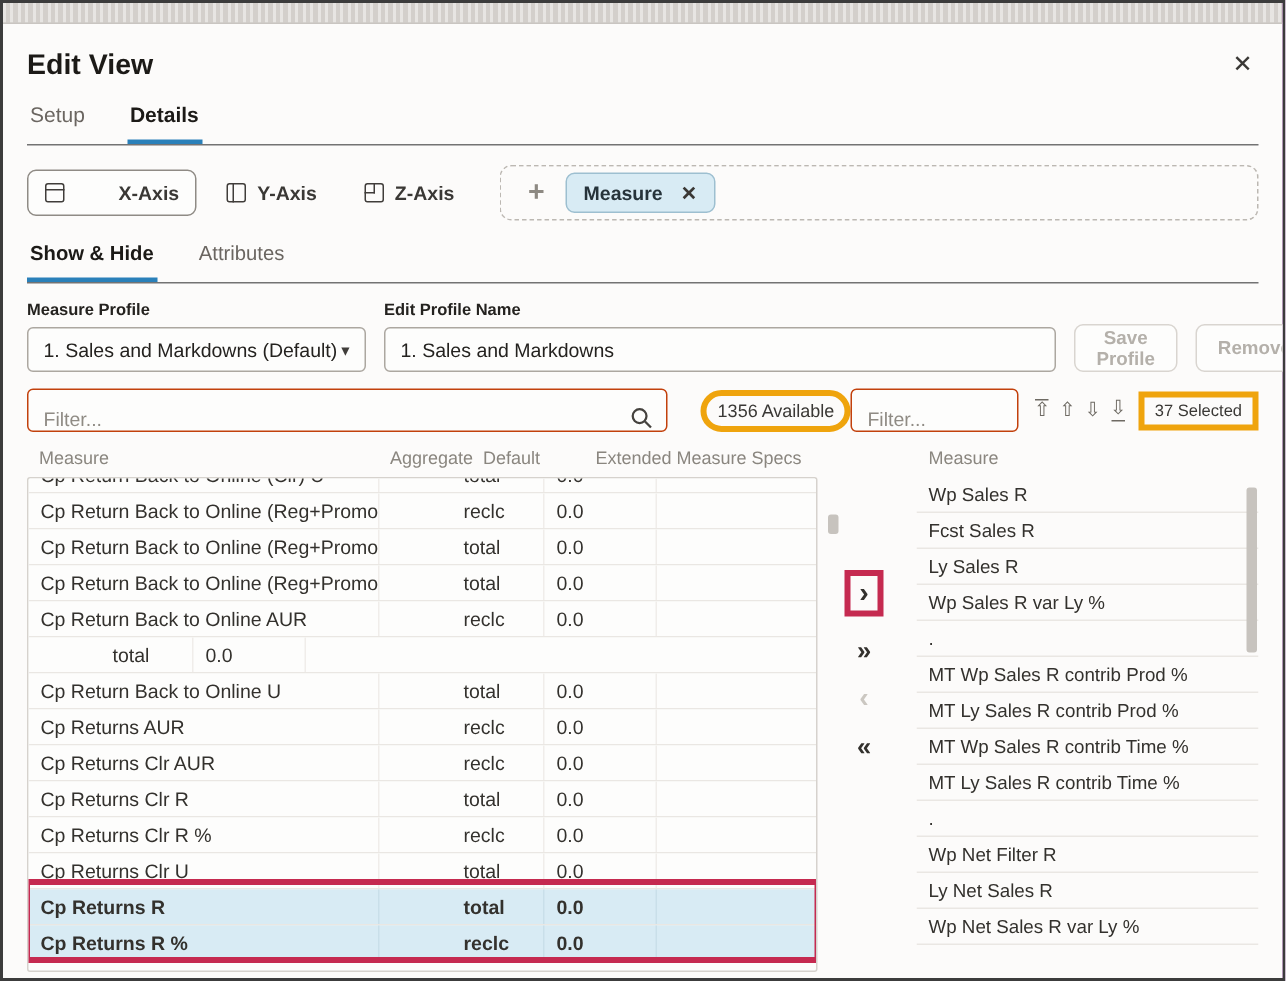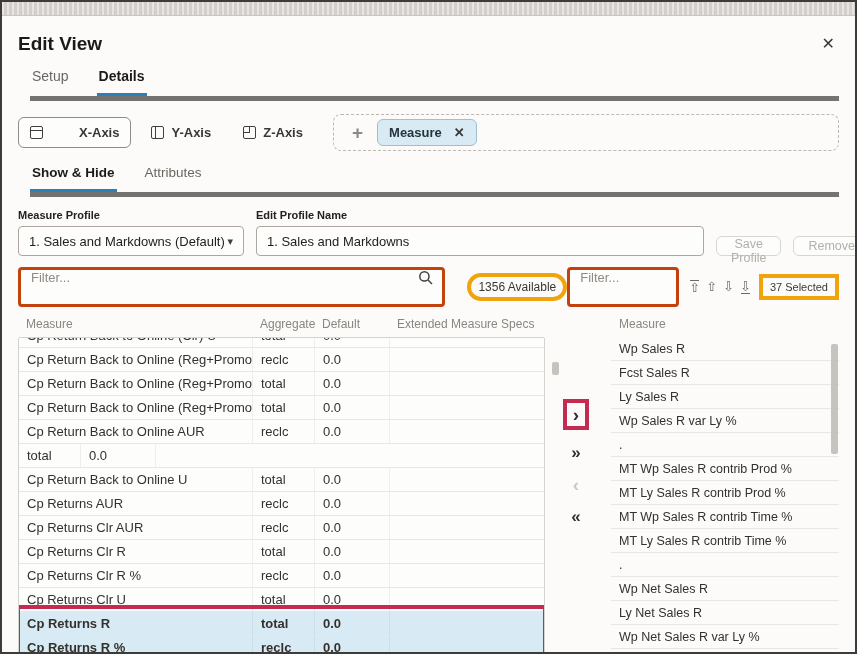--- a/index.html
+++ b/index.html
@@ -23,21 +23,21 @@
     border-bottom:1px solid #c9c5c1;
   }
   .dialog { flex:1; display:flex; flex-direction:column; padding:0 16px; background:#fcfbfa; }
 
   
   .dlg-header { display:flex; align-items:center; justify-content:space-between; padding-top:16px; }
   .dlg-title { font-size:19px; font-weight:bold; color:#1c1a17; }
   .close-btn { background:none; border:none; font-size:16px; color:#3a3835; cursor:pointer; line-height:1; padding:4px; }
 
   
-  .tabs { display:flex; gap:26px; margin-top:12px; border-bottom:5px solid #737373;margin-left:12px; }
+  .tabs { display:flex; gap:26px; margin-top:12px; border-bottom:1px solid #737373; }
   .tab { font-size:14px; color:#6b6661; padding:0 2px 9px 2px; cursor:pointer; border-bottom:3px solid transparent; }
   .tab.active { color:#1c1a17; font-weight:bold; border-bottom:3px solid #2a80b9; }
   .tabs.sub { margin-top:14px; }
   .tabs.sub .tab { font-size:13.5px; }
 
   
   .axis-row { display:flex; align-items:center; margin-top:13px; }
   .axis-btn { display:flex; align-items:center; gap:7px; background:none; border:1px solid transparent;
     font-family:inherit; font-size:13px; font-weight:bold; color:#3a3835; padding:7px 11px; border-radius:6px; cursor:pointer; }
   .axis-btn.selected { border-color:#8f8b85; background:#fdfdfc;gap:36px; }
@@ -55,26 +55,26 @@
   
   .profile-row { display:flex; align-items:flex-end; gap:12px; margin-top:12px; }
   .field { display:flex; flex-direction:column; gap:5px; }
   .field-label { font-size:11px; font-weight:bold; color:#24221f; }
   .selectbox, .textbox { height:30px; border:1px solid #aca7a0; border-radius:4px; background:#fdfdfc;
     display:flex; align-items:center; padding:0 10px; font-size:13px; color:#24221f; }
   .selectbox { width:226px; justify-content:space-between; cursor:pointer; }
   .caret { font-size:11px; color:#403d3a; }
   .textbox { width:448px; }
   .textbox input { border:none; outline:none; background:transparent; font:inherit; color:inherit; width:100%; }
-  .ghost-btn { height:20px; padding:0 14px; background:#fdfdfc; border:1px solid #d9d5d0; border-radius:6px;
-    font-family:inherit; font-size:12.5px; font-weight:normal; color:#b4b0aa; cursor:default; }
+  .ghost-btn { height:32px; padding:0 14px; background:#fdfdfc; border:1px solid #d9d5d0; border-radius:6px;
+    font-family:inherit; font-size:12.5px; font-weight:bold; color:#b4b0aa; cursor:default; }
 
   
   .filter-row { display:flex; align-items:center; margin-top:11px; }
-  .filter-input { height:40px; border:3px solid #c2410c; border-radius:4px; background:#fdfdfc; display:flex; align-items:flex-start; padding:0 8px 0 10px; }
+  .filter-input { height:29px; border:1px solid #c2410c; border-radius:4px; background:#fdfdfc; display:flex; align-items:flex-end; padding:0 8px 0 10px; }
   .filter-input input { border:none; outline:none; background:transparent; font:inherit; font-size:13px; color:#24221f; width:100%; }
   .filter-input input::placeholder { color:#8f8b84; }
   .filter-left { width:463px; }
   .filter-right { width:112px; }
   .search-icon { flex:0 0 16px; margin-left:6px; }
   .ann-box { border:4px solid #efa40d; padding:3px 7px; display:inline-flex; align-items:center; background:transparent; }
   .count-label { font-size:12px; color:#3a3835; white-space:nowrap; }
   .avail-box { margin-left:22px;border-radius:14px; }
   .right-group { margin-left:auto; display:flex; align-items:center; }
   .reorder-icons { display:flex; align-items:center; gap:6px; margin:0 8px 0 10px; }
@@ -87,21 +87,21 @@
   .table-wrap { width:527px; position:relative; }
   .thead { display:flex; }
   .hcell { font-size:12px; color:#8a867f; padding:3px 8px 6px 8px; }
   .rows-area { border:1px solid #d6d2cd; border-radius:2px; height:330px; overflow:hidden; position:relative; background:#fdfdfc; }
   .trow { display:flex; height:24px; border-bottom:1px solid #eae7e3; background:#fdfdfc; }
   .trow.clip { margin-top:-14px; }
   .trow.sel { background:#d8ebf4;font-weight:bold; }
   .tcell { font-size:13px; color:#33312d; padding:4px 8px; white-space:nowrap; overflow:hidden; border-right:1px solid #f0edea; }
   .trow.sel .tcell { border-right-color:#c9dfe9; }
   .c-measure { width:234px; flex:0 0 234px; }
-  .c-agg { width:62px; flex:0 0 62px; }
+  .c-agg { width:62px; flex:0 0 62px;margin-left:48px; }
   .c-def { width:75px; flex:0 0 75px; }
   .c-ext { flex:1; border-right:none; }
   .h-measure { width:234px; } .h-agg { width:62px; } .h-def { width:75px; } .h-ext { flex:1; }
   .row-annotation { position:absolute; left:-3px; right:-3px; bottom:5px; height:56px; border:4px solid #c52a50; pointer-events:none; }
   .vthumb { position:absolute; background:#c7c3be; border-radius:2px; }
   .left-thumb { width:7px; height:13px; right:-14px; top:48px; }
 
   
   .mover { width:62px; display:flex; flex-direction:column; align-items:center; padding-top:85px; gap:14px; }
   .mv-btn { background:none; border:none; font-family:inherit; font-weight:bold; color:#33312d; cursor:pointer; line-height:1; }
@@ -333,21 +333,21 @@
             <div class="litem">Wp Sales R</div>
             <div class="litem">Fcst Sales R</div>
             <div class="litem">Ly Sales R</div>
             <div class="litem">Wp Sales R var Ly %</div>
             <div class="litem">.</div>
             <div class="litem">MT Wp Sales R contrib Prod %</div>
             <div class="litem">MT Ly Sales R contrib Prod %</div>
             <div class="litem">MT Wp Sales R contrib Time %</div>
             <div class="litem">MT Ly Sales R contrib Time %</div>
             <div class="litem">.</div>
-            <div class="litem">Wp Net Sales R</div>
+            <div class="litem">Wp Net Filter R</div>
             <div class="litem">Ly Net Sales R</div>
             <div class="litem">Wp Net Sales R var Ly %</div>
           </div>
         <div class="vthumb right-thumb"></div>
       </div>
 
     </div>
 
     <div class="footer">
       

